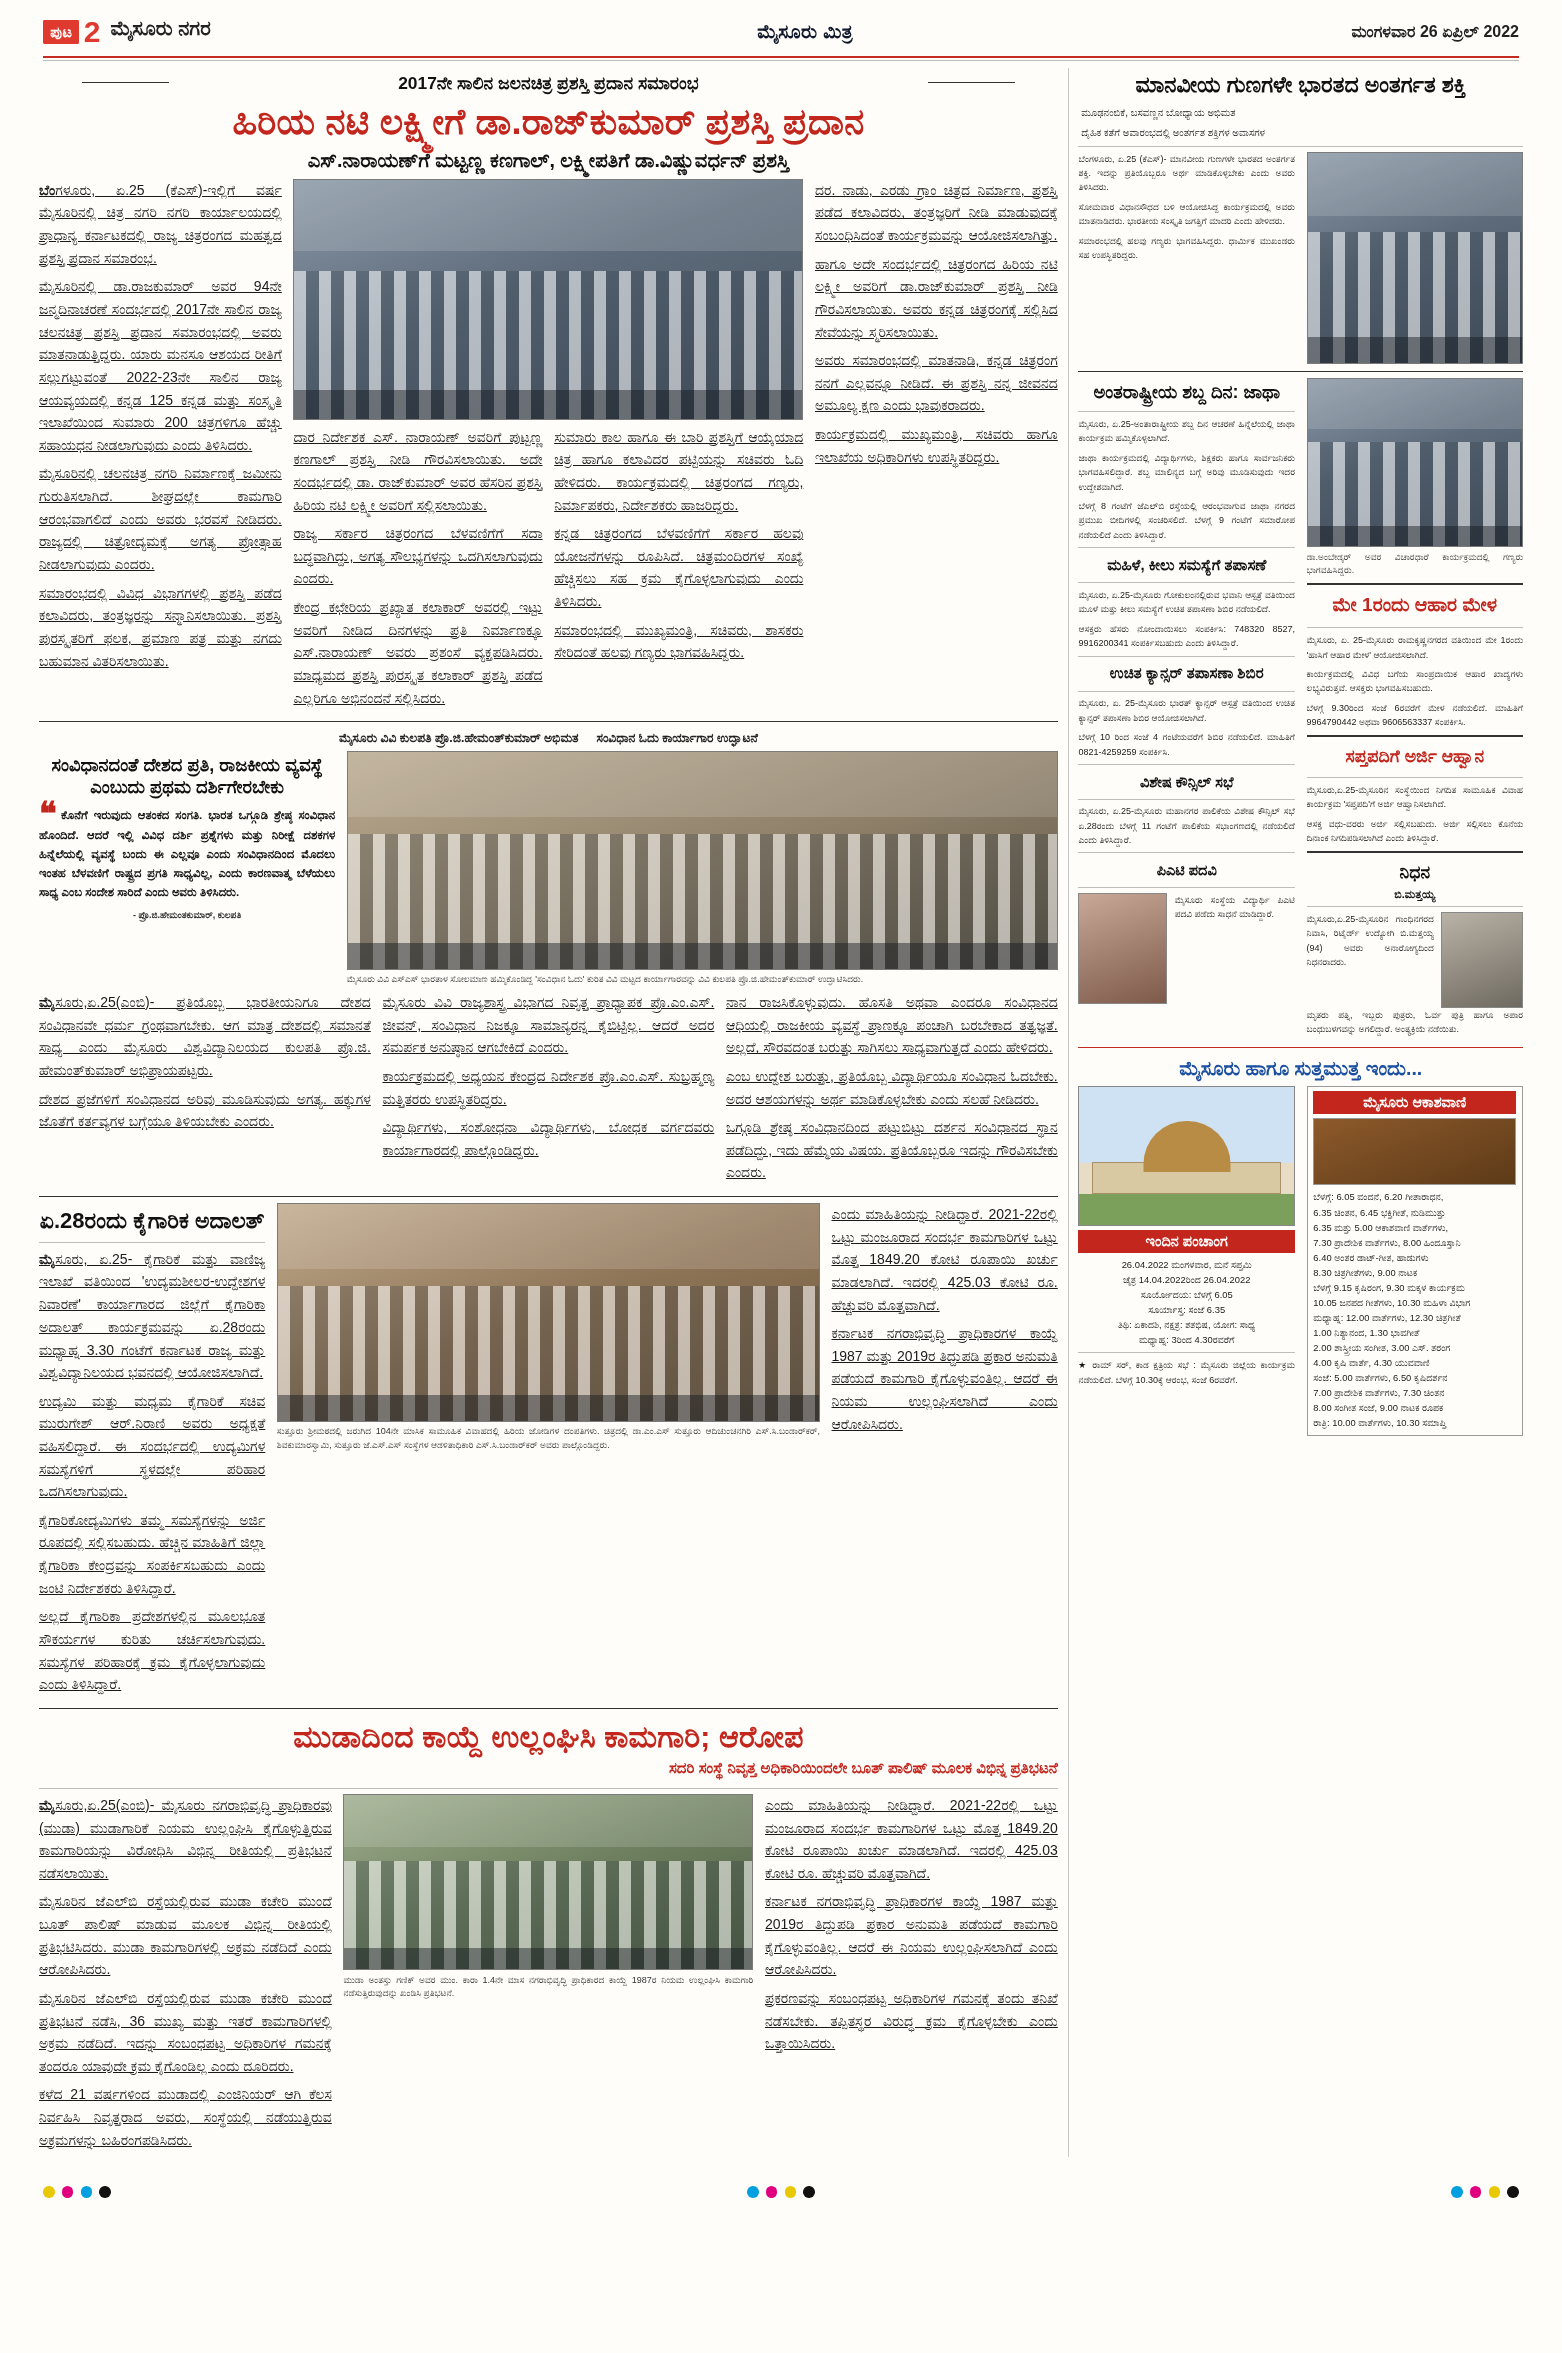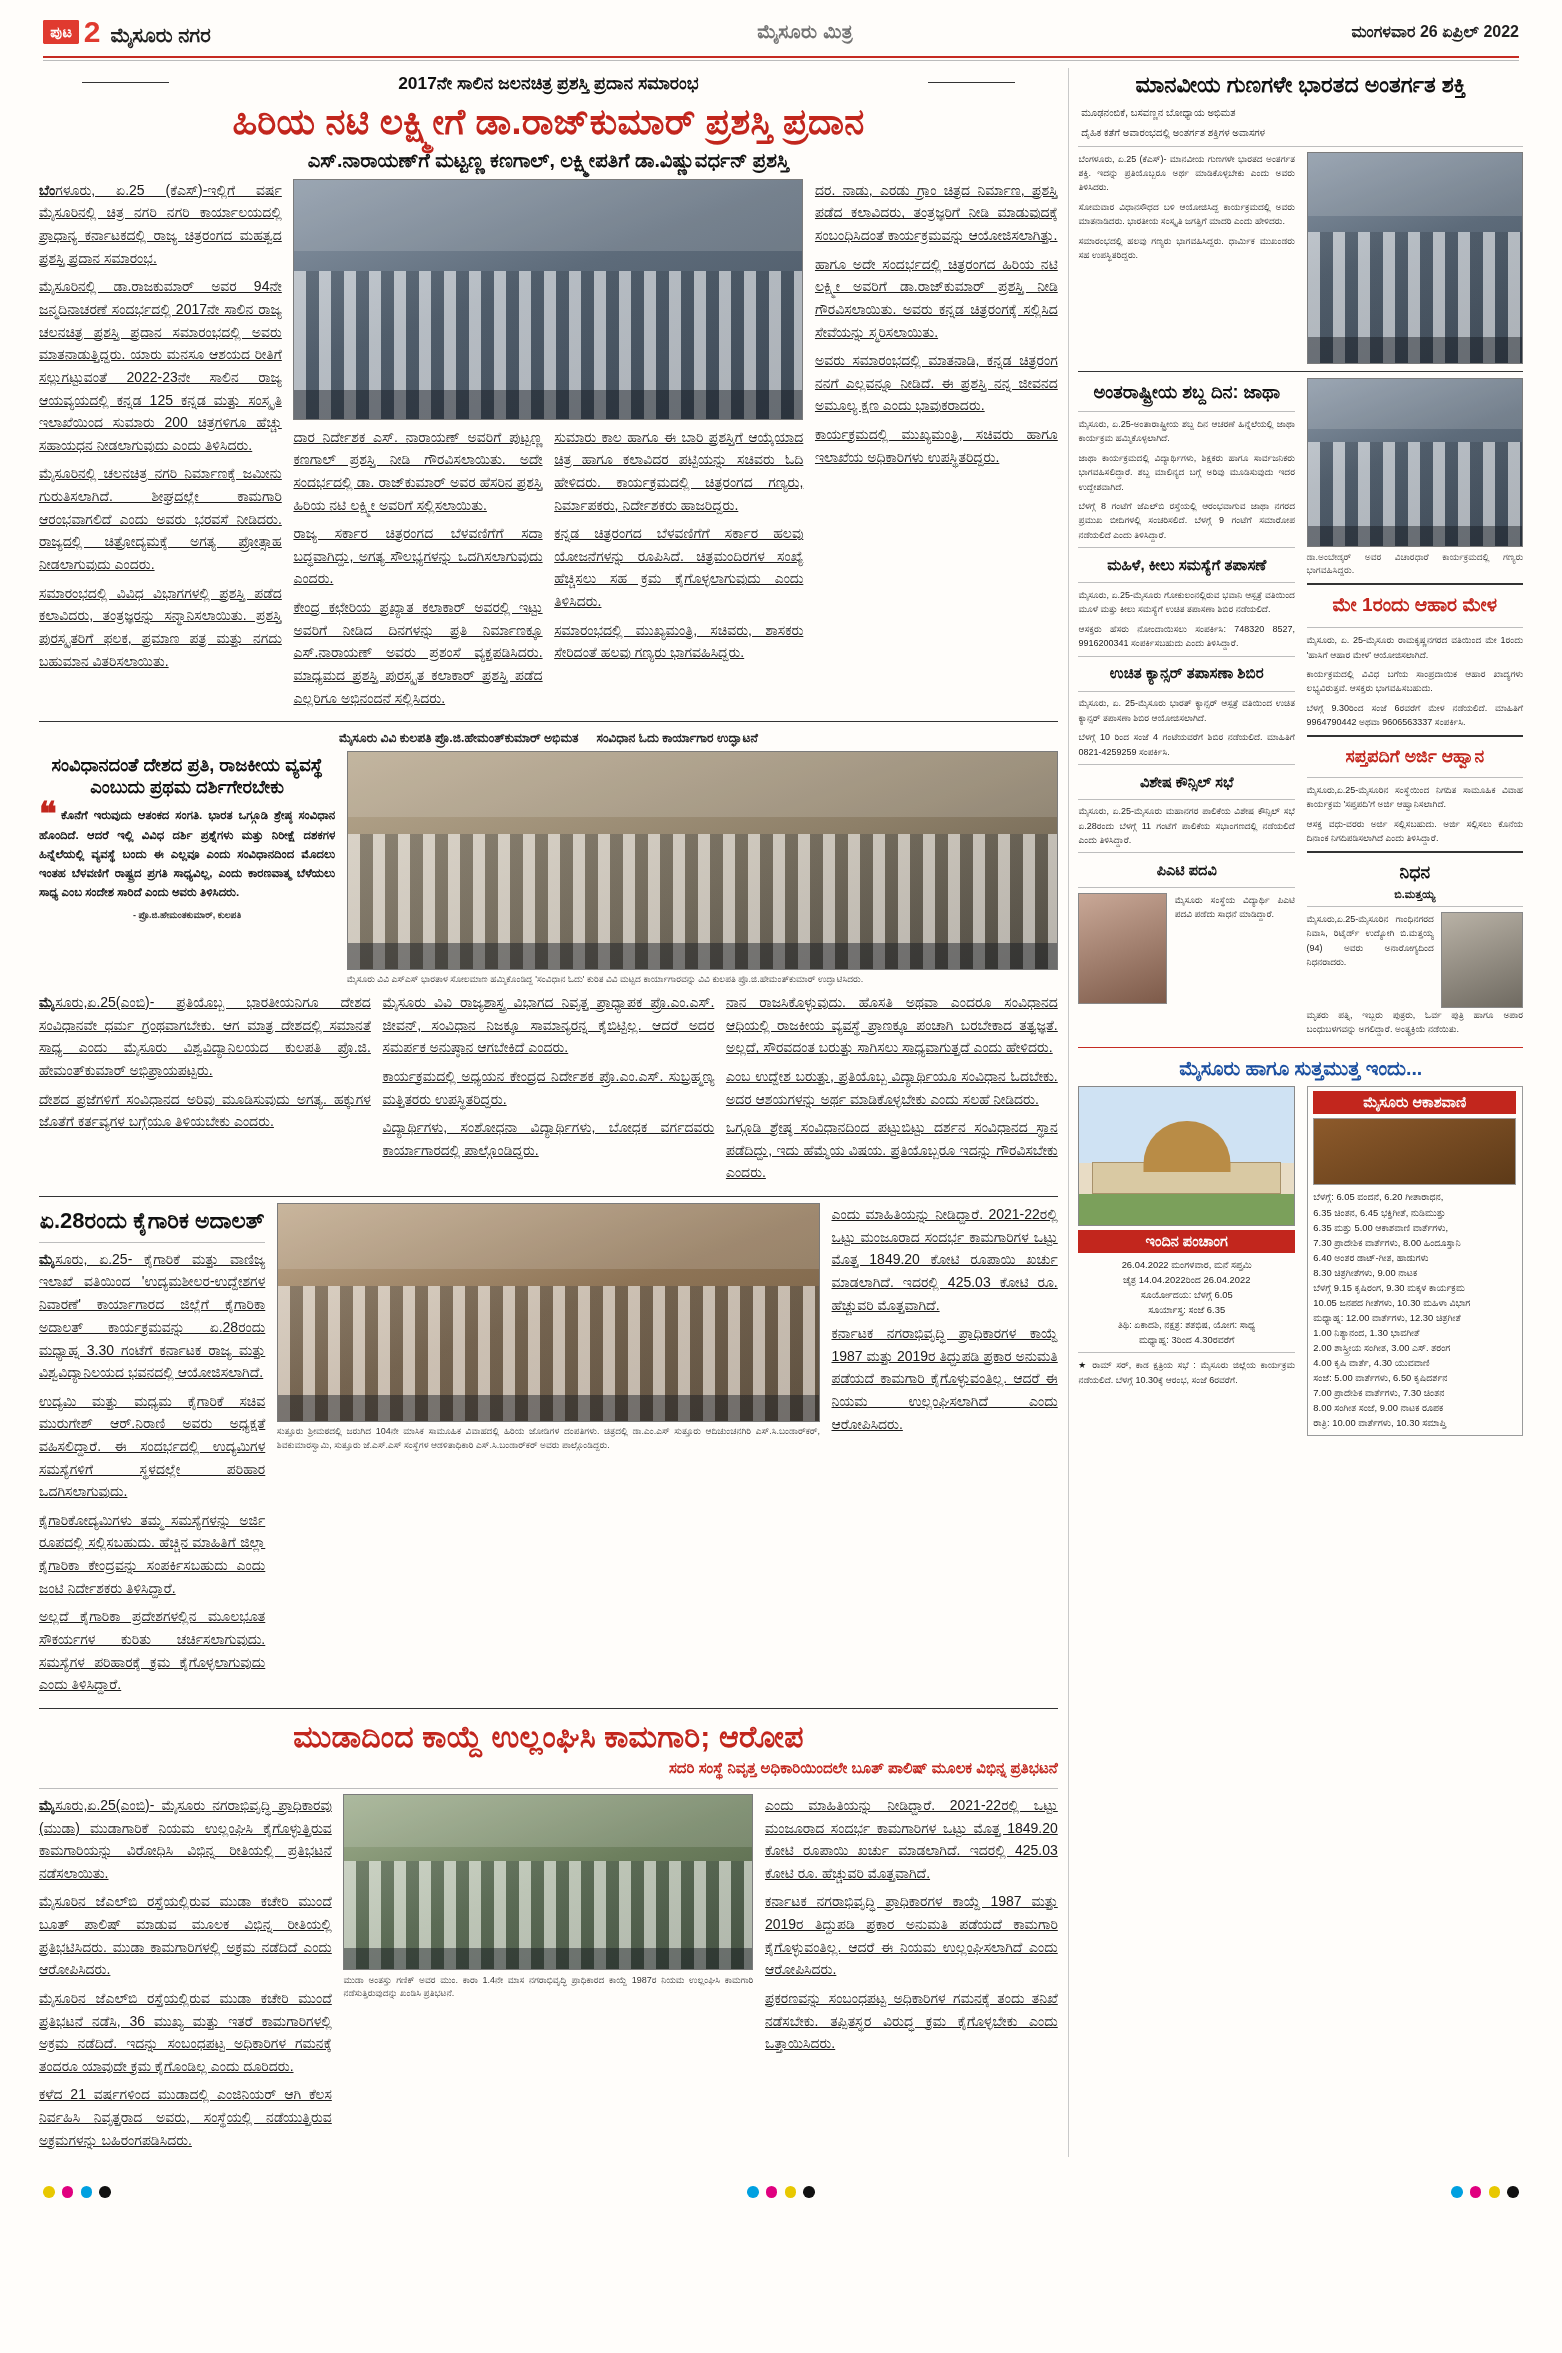--- a/index.html
+++ b/index.html
@@ -17,31 +17,31 @@
     box-sizing:border-box;
     position:relative;
   }
   
   .masthead{
     display:flex;
     align-items:center;
     justify-content:space-between;
     padding:17.4px 43px 4.3px 43px;
   }
-  .mh-left{display:flex;align-items:flex-end;gap:10px;}
+  .mh-left{display:flex;align-items:flex-start;gap:10px;}
   .pagebadge{display:flex;align-items:center;gap:4.3px;}
   .pagebadge .lbl{
     background:#e03a2f;color:#fff;font-size:14.5px;font-weight:bold;
     padding:3.6px 7.2px;border-radius:1.4px;letter-spacing:0.4px;
   }
   .pagebadge .num{
     color:#e03a2f;font-size:30px;font-weight:bold;line-height:1;
   }
   .mh-section{font-size:20px;font-weight:bold;color:#222;}
-  .mh-center{font-size:19px;font-weight:bold;color:#737373;letter-spacing:0.4px;margin-left:48px;}
+  .mh-center{font-size:19px;font-weight:bold;color:#0f172a;letter-spacing:0.4px;margin-left:48px;}
   .mh-right{font-size:16px;font-weight:bold;color:#222;}
   .rule-red{height:2.2px;background:#c62b22;margin:4.3px 43px 0 43px;}
   .rule-thin{height:0.7px;background:#bbb;margin:2.2px 43px 0 43px;}
 
   
   .body-wrap{padding:7.2px 39px 22px 39px;box-sizing:border-box;}
   .cols{display:flex;gap:10px;align-items:flex-start;}
   .col-main{width:1029px;}
   .col-right{width:449px;}
   .vline{width:0.7px;background:#c9c9c9;align-self:stretch;}

